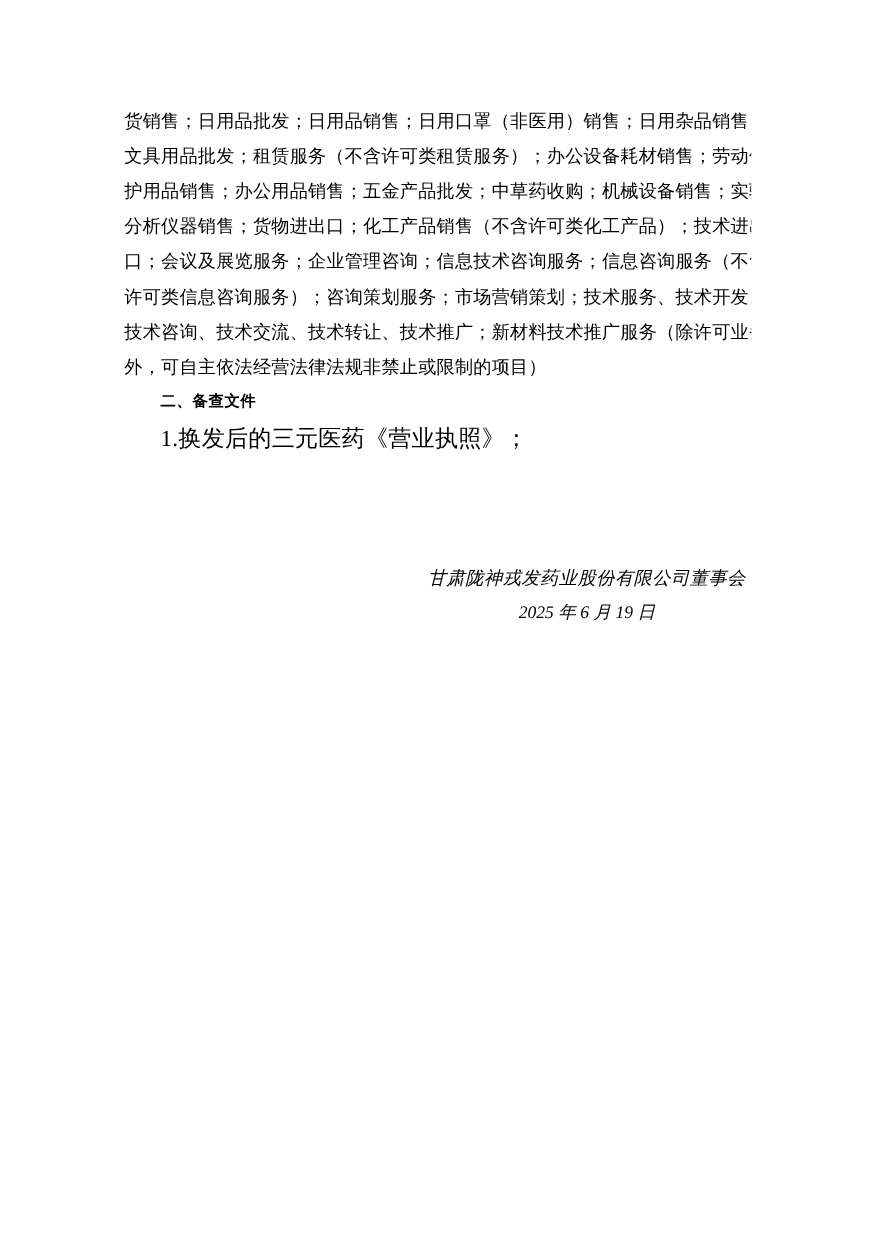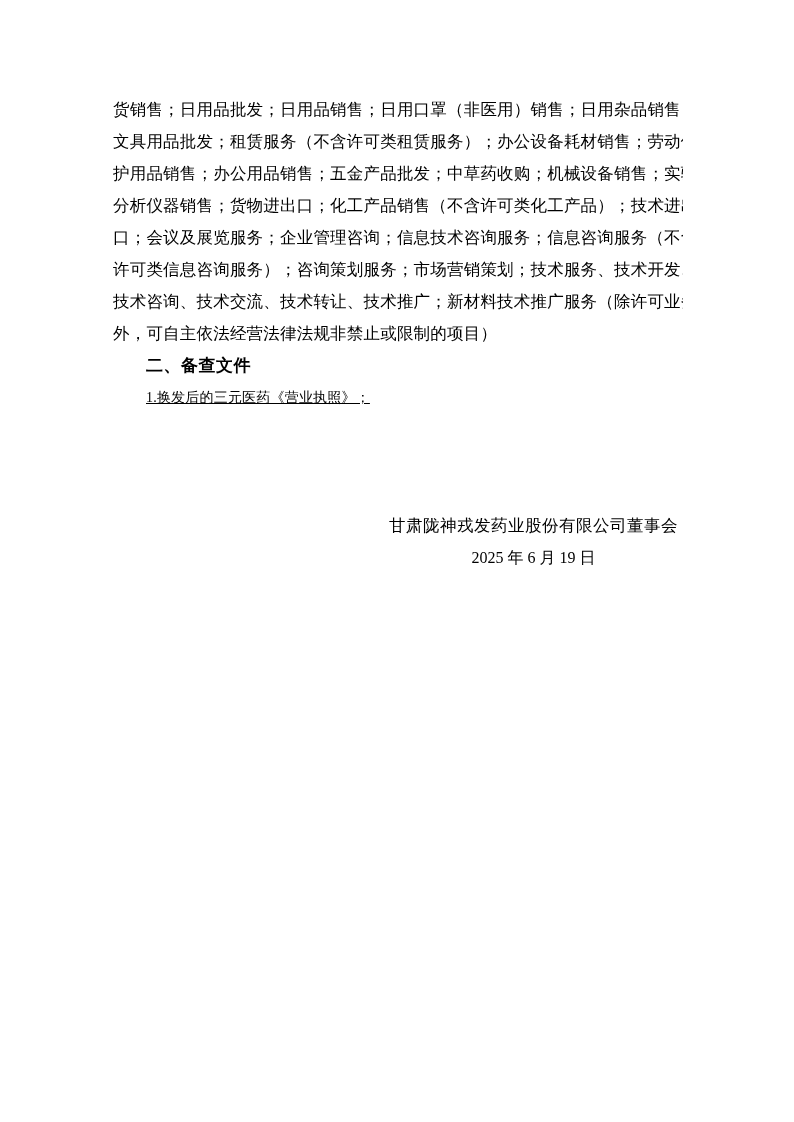--- a/index.html
+++ b/index.html
@@ -34,40 +34,40 @@
     text-align-last: justify;
     text-justify: inter-character;
     overflow: hidden;
     letter-spacing: 0.2px;
   }
   .line.last-line {
     text-align: center;
     text-align-last: left;
   }
   .heading {
-    font-size: 17px;
+    font-size: 14px;
     line-height: 32px;
     height: 32px;
     font-weight: bold;
     padding-left: 33px;
     letter-spacing: 0.5px;
   }
   .item, .closing {
-    font-size: 14px;
+    font-size: 21px;
     line-height: 32px;
     height: 32px;
     padding-left: 33px;
     letter-spacing: 0.2px;
-    text-decoration: underline;
   }
   .spacer-1 { height: 32px; }
   .spacer-2 { height: 64px; }
   .signature-wrap {
     text-align: right;
     padding-right: 5px;
+    font-style: italic;
   }
   .signature-block {
     display: inline-block;
     text-align: center;
   }
   .company-line {
     font-size: 16.5px;
     line-height: 32px;
     height: 32px;
     white-space: nowrap;

